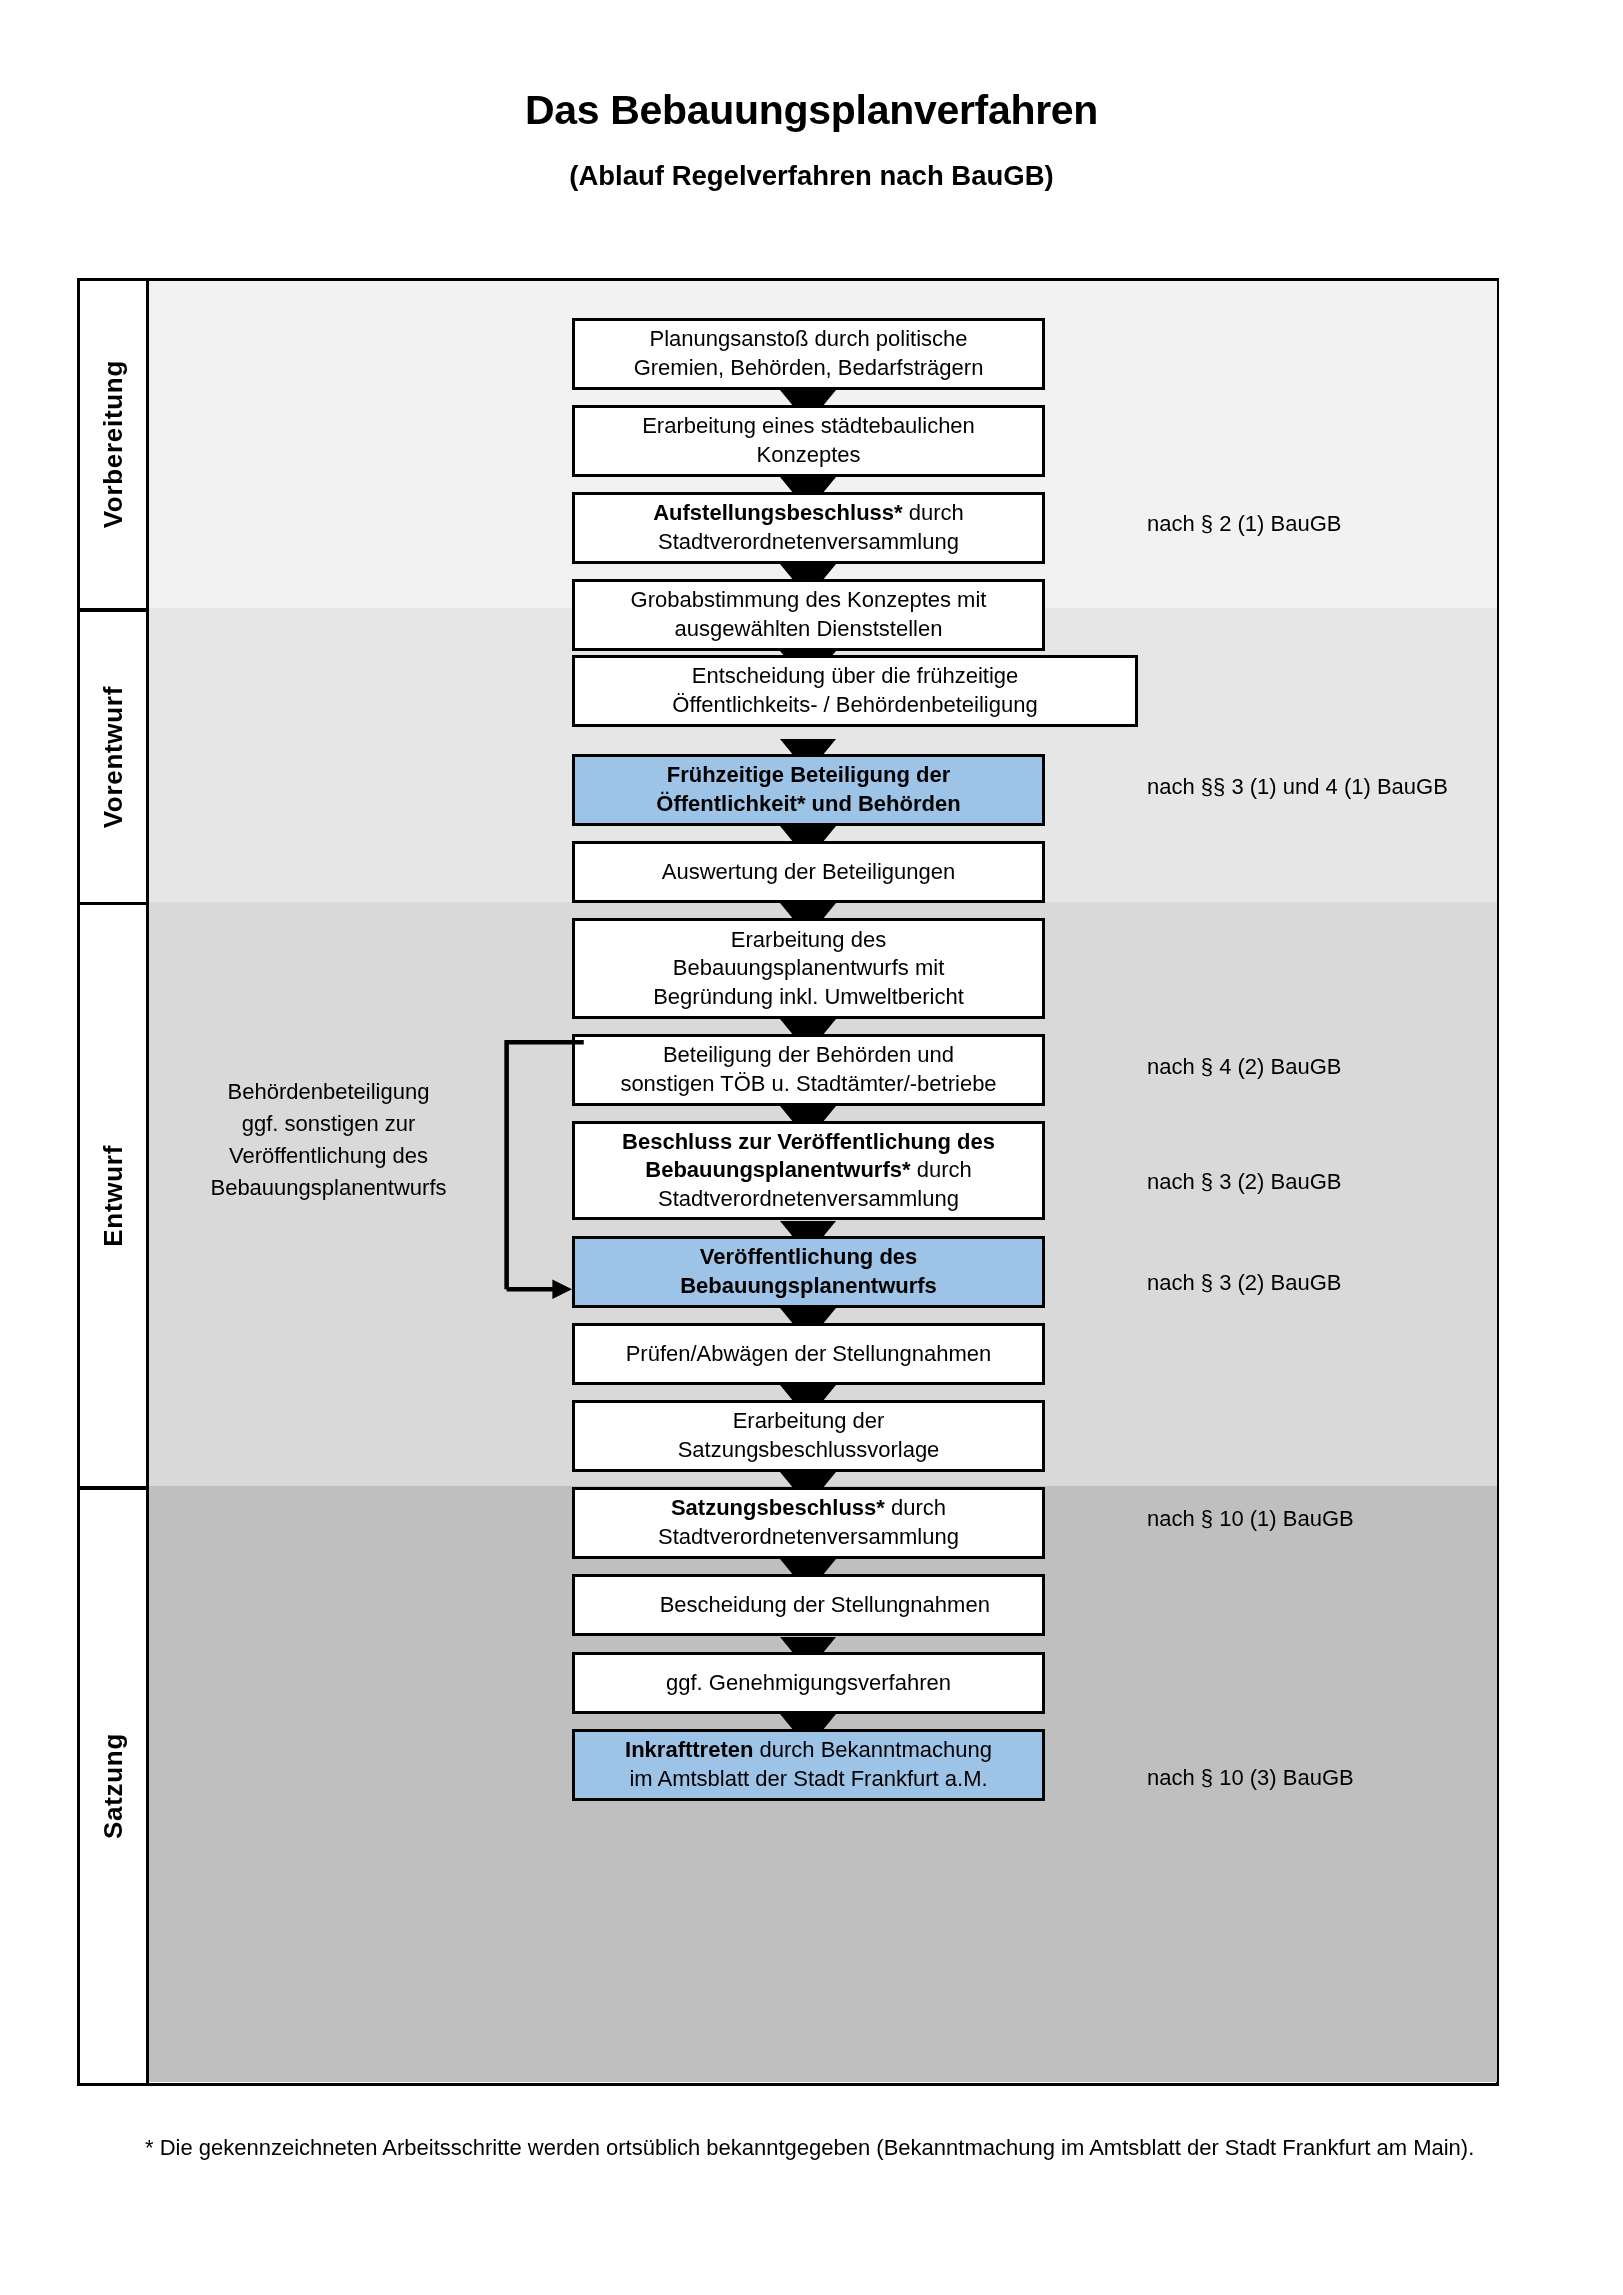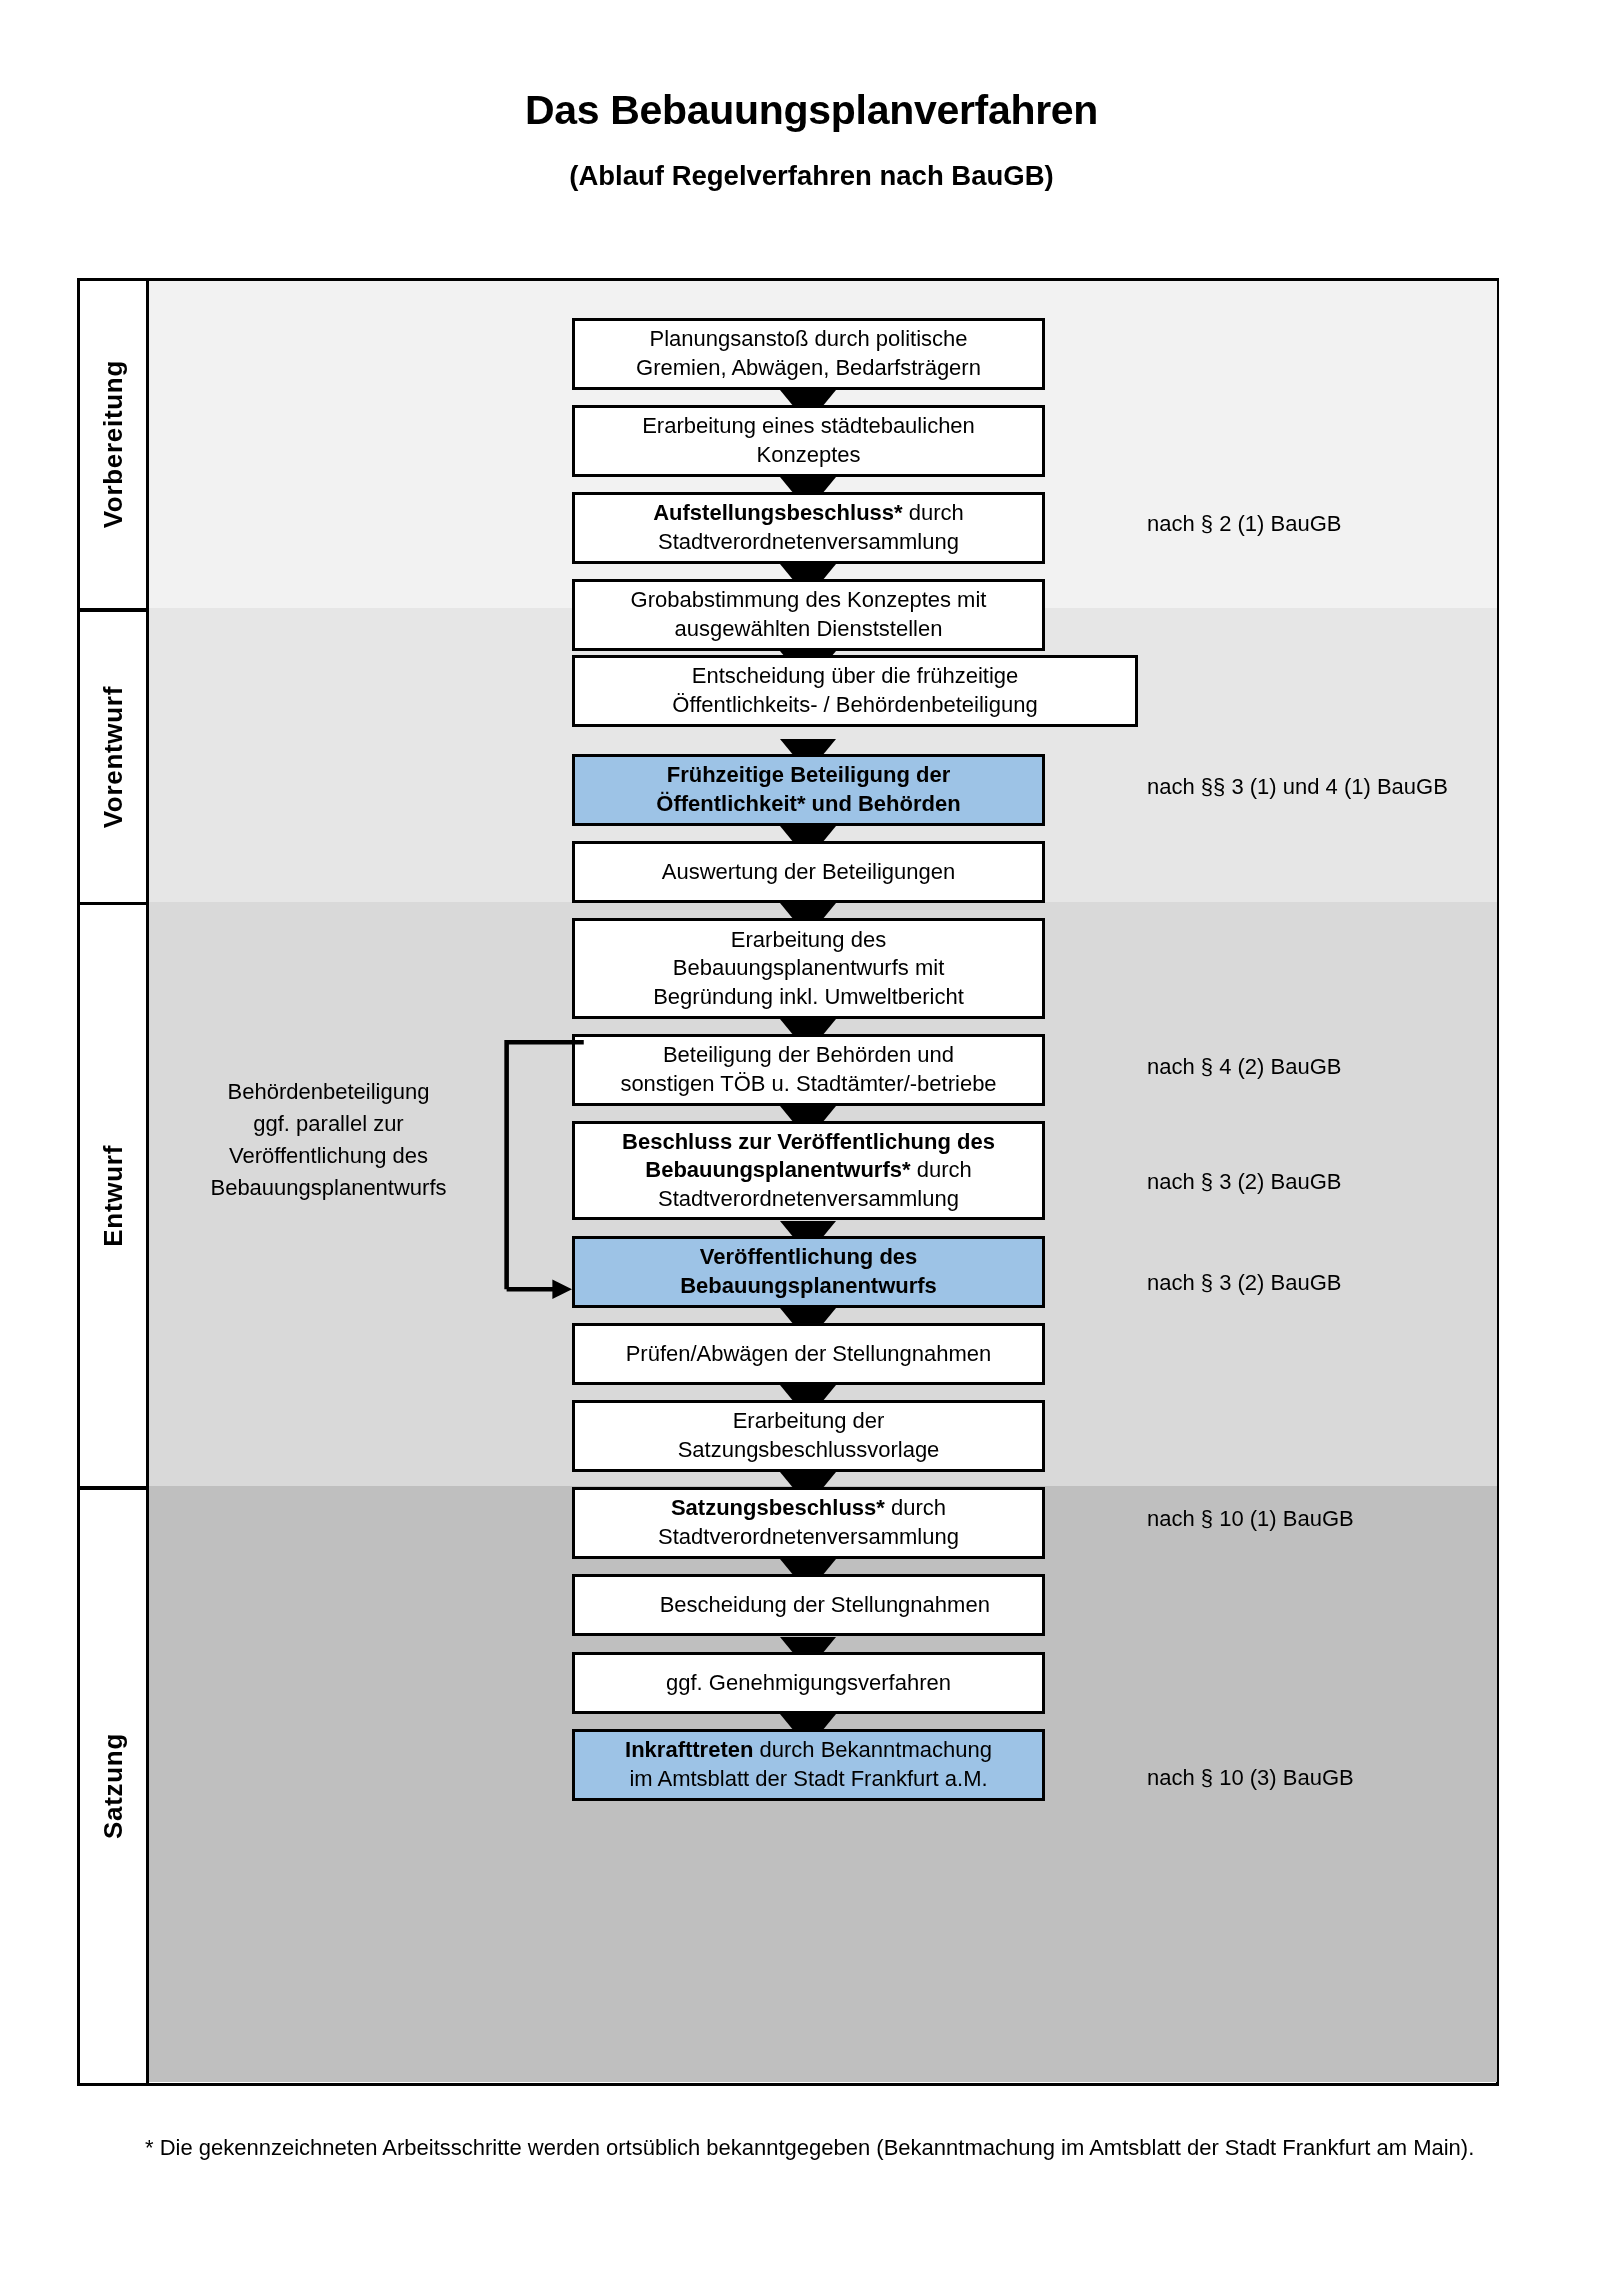--- a/index.html
+++ b/index.html
@@ -187,21 +187,21 @@
     <div class="phase-sep" style="top:1205px;"></div>
 
     <div class="phase-cell" style="top:1209px; height:592px;">
       <span class="phase-label">Satzung</span>
     </div>
   </div>
 
   <div class="fbox" style="left:492px; top:37px; width:473px; height:72px;">
     <span class="txt">
       <span>Planungsanstoß durch politische</span><br>
-      <span>Gremien, Abwägen, Bedarfsträgern</span>
+      <span>Gremien, Behörden, Bedarfsträgern</span>
     </span>
   </div>
   <div class="arrow-down" style="left:700px; top:109px;"></div>
 
   <div class="fbox" style="left:492px; top:124px; width:473px; height:72px;">
     <span class="txt">
       <span>Erarbeitung eines städtebaulichen</span><br>
       <span>Konzeptes</span>
     </span>
   </div>
@@ -281,21 +281,21 @@
   <div class="arrow-down" style="left:700px; top:1027px;"></div>
 
   <svg id="elbow" style="left:412px; top:756px; width:92px; height:268px;" width="92" height="268" viewBox="0 0 140 410">
     <polyline points="140,8 22,8 22,386" fill="none" stroke="#000" stroke-width="7"></polyline>
     <line x1="22" y1="386" x2="112" y2="386" stroke="#000" stroke-width="7"></line>
     <polygon points="122,386 92,371 92,401" fill="#000"></polygon>
   </svg>
 
   <div id="side-note" style="left:108px; top:795px;">
     <span>Behördenbeteiligung</span><br>
-    <span>ggf. parallel zur</span><br>
+    <span>ggf. sonstigen zur</span><br>
     <span>Veröffentlichung des</span><br>
     <span>Bebauungsplanentwurfs</span>
   </div>
 
   <div class="fbox" style="left:492px; top:1042px; width:473px; height:62px;">
     <span class="txt">
       <span>Prüfen/Abwägen der Stellungnahmen</span>
     </span>
   </div>
   <div class="arrow-down" style="left:700px; top:1104px;"></div>

